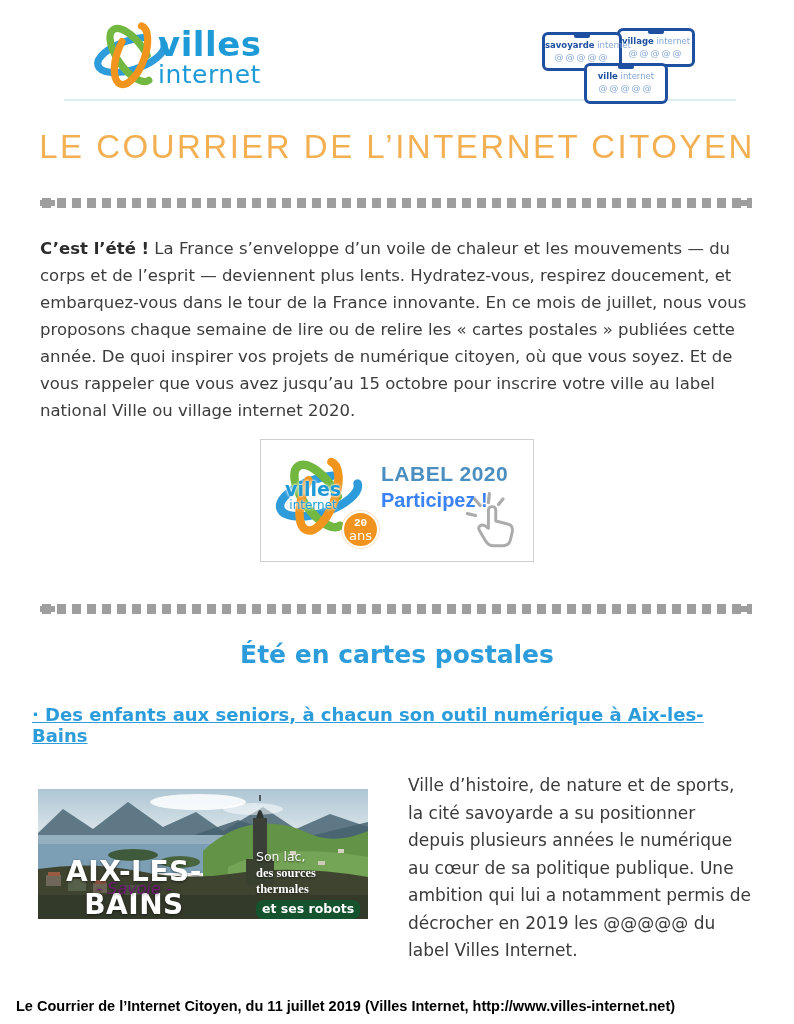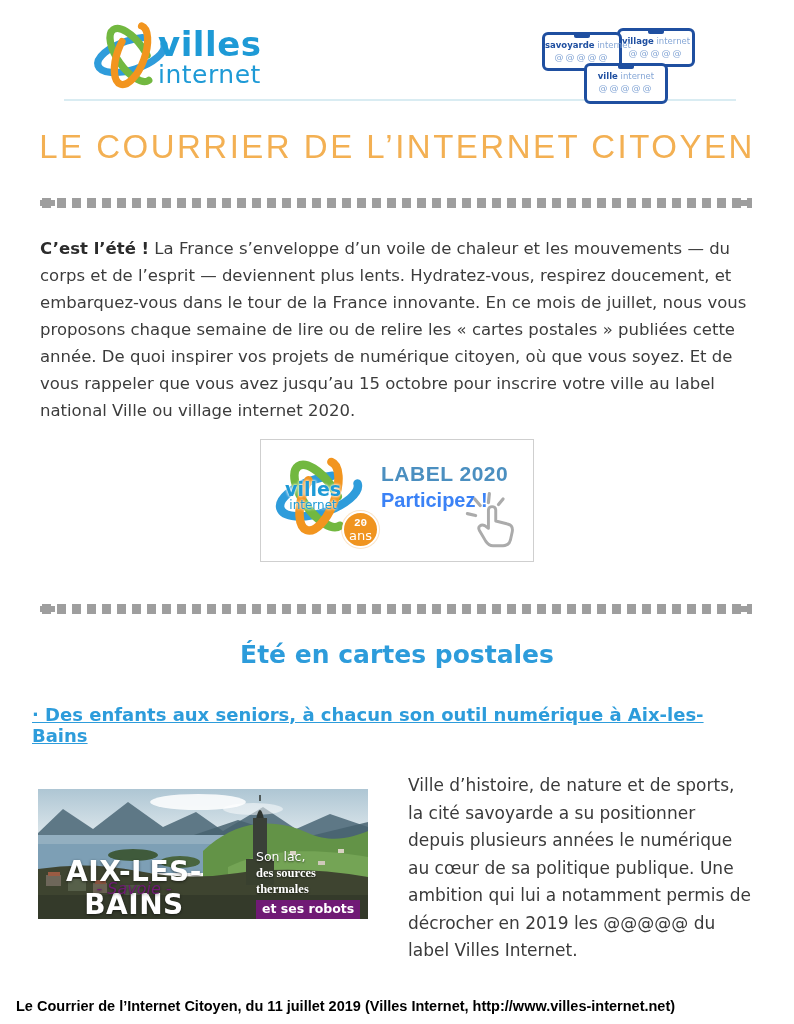--- a/index.html
+++ b/index.html
@@ -57,21 +57,21 @@
   .section-heading { margin-top: 26px; text-align: center; font-weight: bold; font-size: 25px; color: #2d9cdb; }
   .article-link { display: block; margin: 35px 40px 0 32px; font-weight: bold; font-size: 18px; color: #2d9cdb; text-decoration: underline; cursor: pointer; }
 
   .article { display: flex; margin: 43px 40px 0 38px; }
   .postcard { position: relative; width: 330px; height: 130px; flex: 0 0 330px; overflow: hidden; cursor: pointer; }
   .postcard svg.scene { position: absolute; left: 0; top: 0; width: 100%; height: 100%; }
   .pc-city { position: absolute; left: 0; top: 66px; width: 192px; text-align: center; color: #fff; font-weight: bold; font-size: 28px; letter-spacing: .5px; text-shadow: 0 1px 3px rgba(0,0,0,.55); }
   .pc-region { position: absolute; left: 0; top: 90px; width: 192px; text-align: center; color: #701a75; font-style: italic; font-size: 16px; text-shadow: 0 1px 3px rgba(0,0,0,.55); }
   .pc-caption { position: absolute; left: 174px; top: 60px; color: #fff; font-size: 12.5px; line-height: 16px; text-shadow: 0 1px 2px rgba(0,0,0,.6); margin-left: 44px; }
   .pc-caption-l2 { font-weight: bold; font-family: Liberation Serif, serif; }
-  .pc-chip { display: inline-block; margin-top: 3px; background: #701a75; color: #fff; font-weight: bold; font-size: 12.5px; padding: 1px 6px 2px 6px; text-shadow: none; }
+  .pc-chip { display: inline-block; margin-top: 3px; background: #14532d; color: #fff; font-weight: bold; font-size: 12.5px; padding: 1px 6px 2px 6px; text-shadow: none; border-radius: 7px; }
   .article-text { flex: 1; margin-left: 40px; margin-top: -17px; font-size: 17px; line-height: 27.5px; color: #3a3a3a; }
 
   
   .footer { position: absolute; left: 16px; bottom: 10px; font-family: "Liberation Sans", sans-serif; font-weight: bold; font-size: 14.5px; color: #000; }
 </style>
 </head>
 <body>
 
 <div class="page">
 

